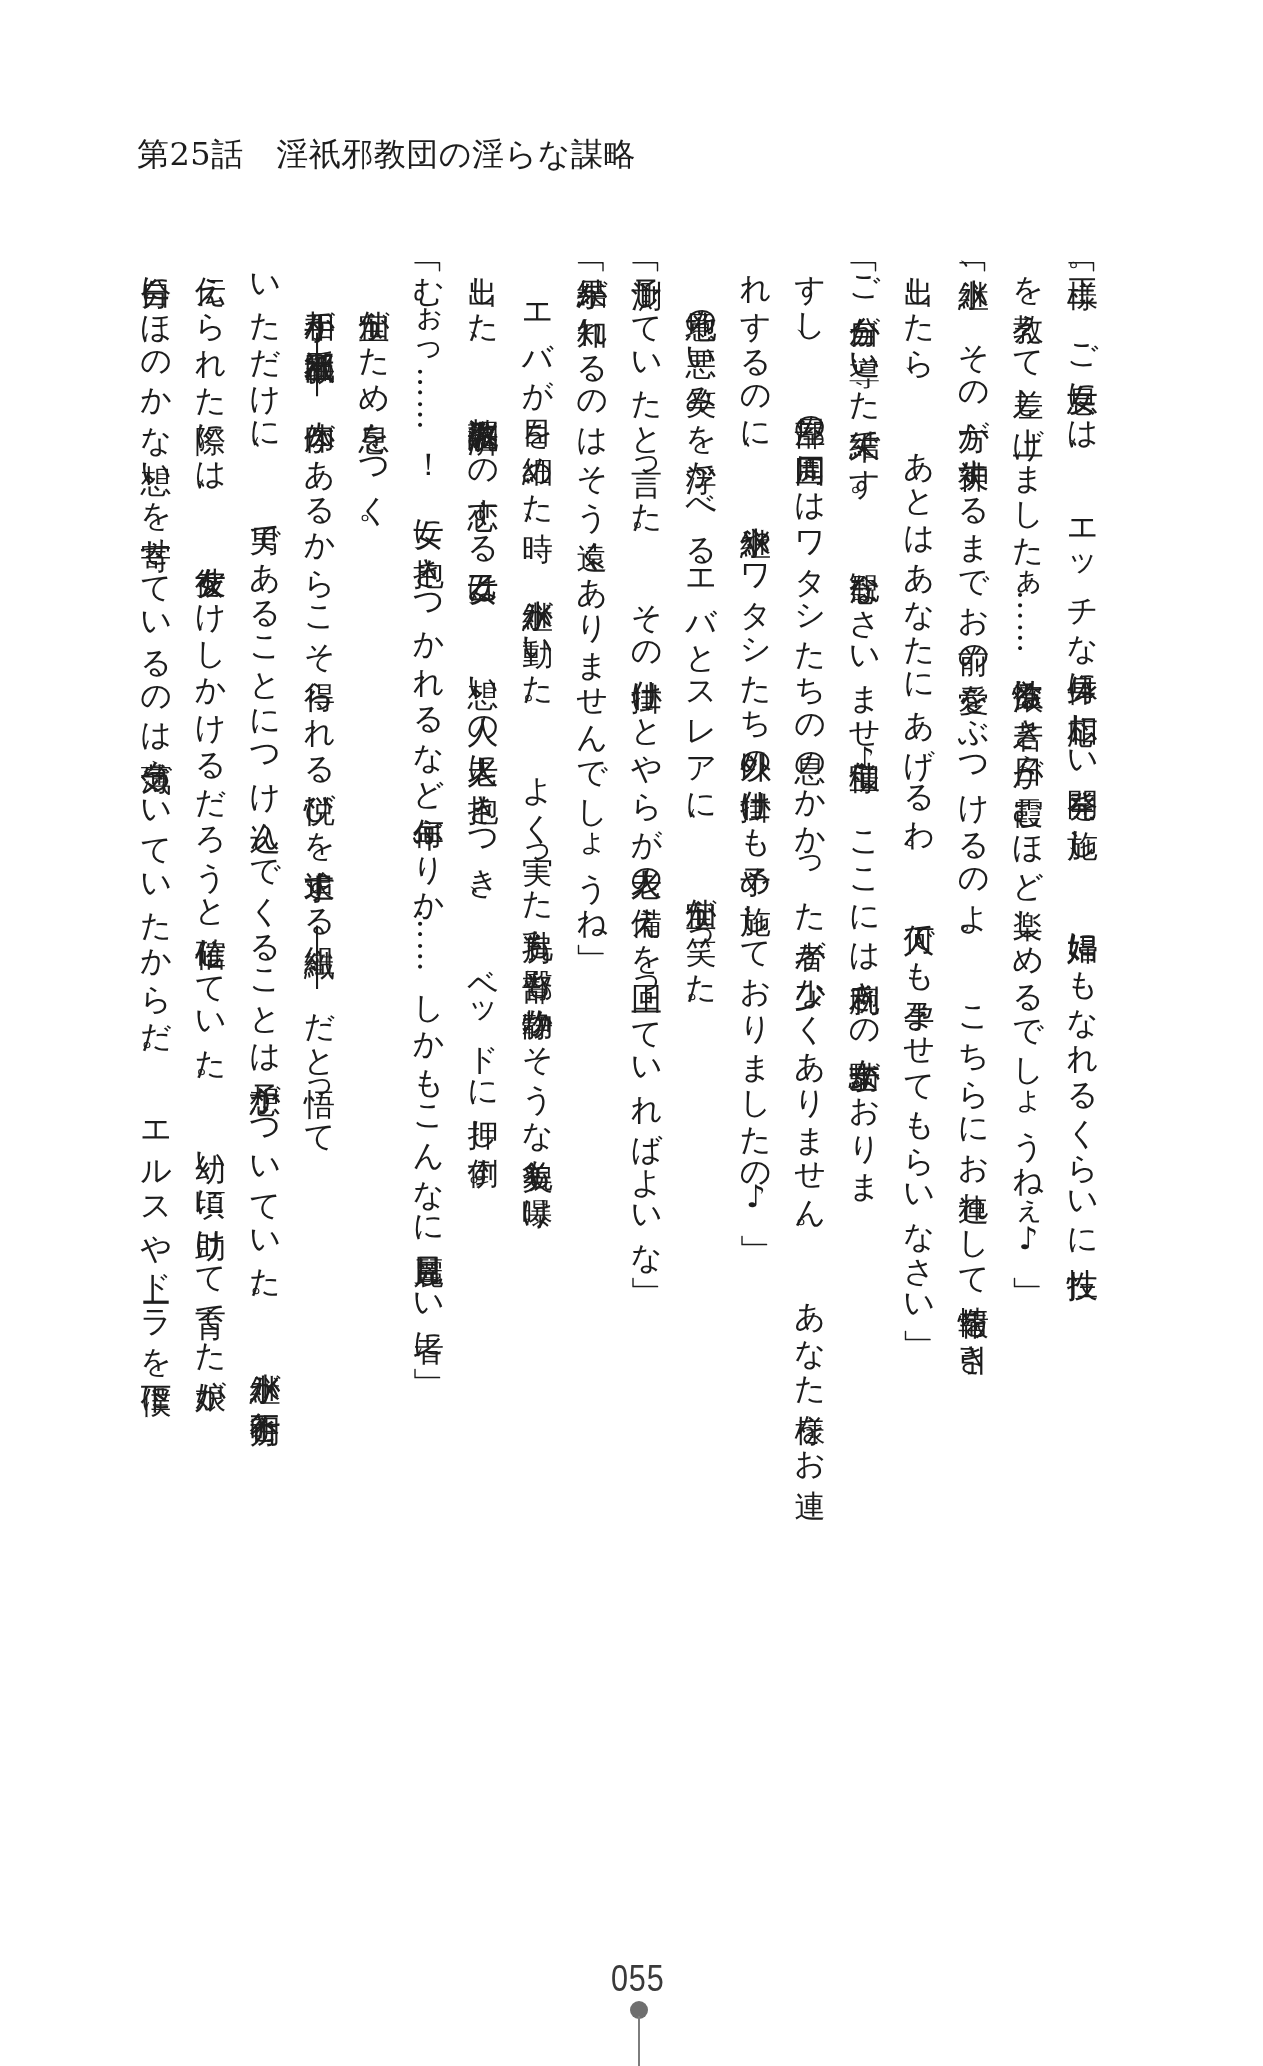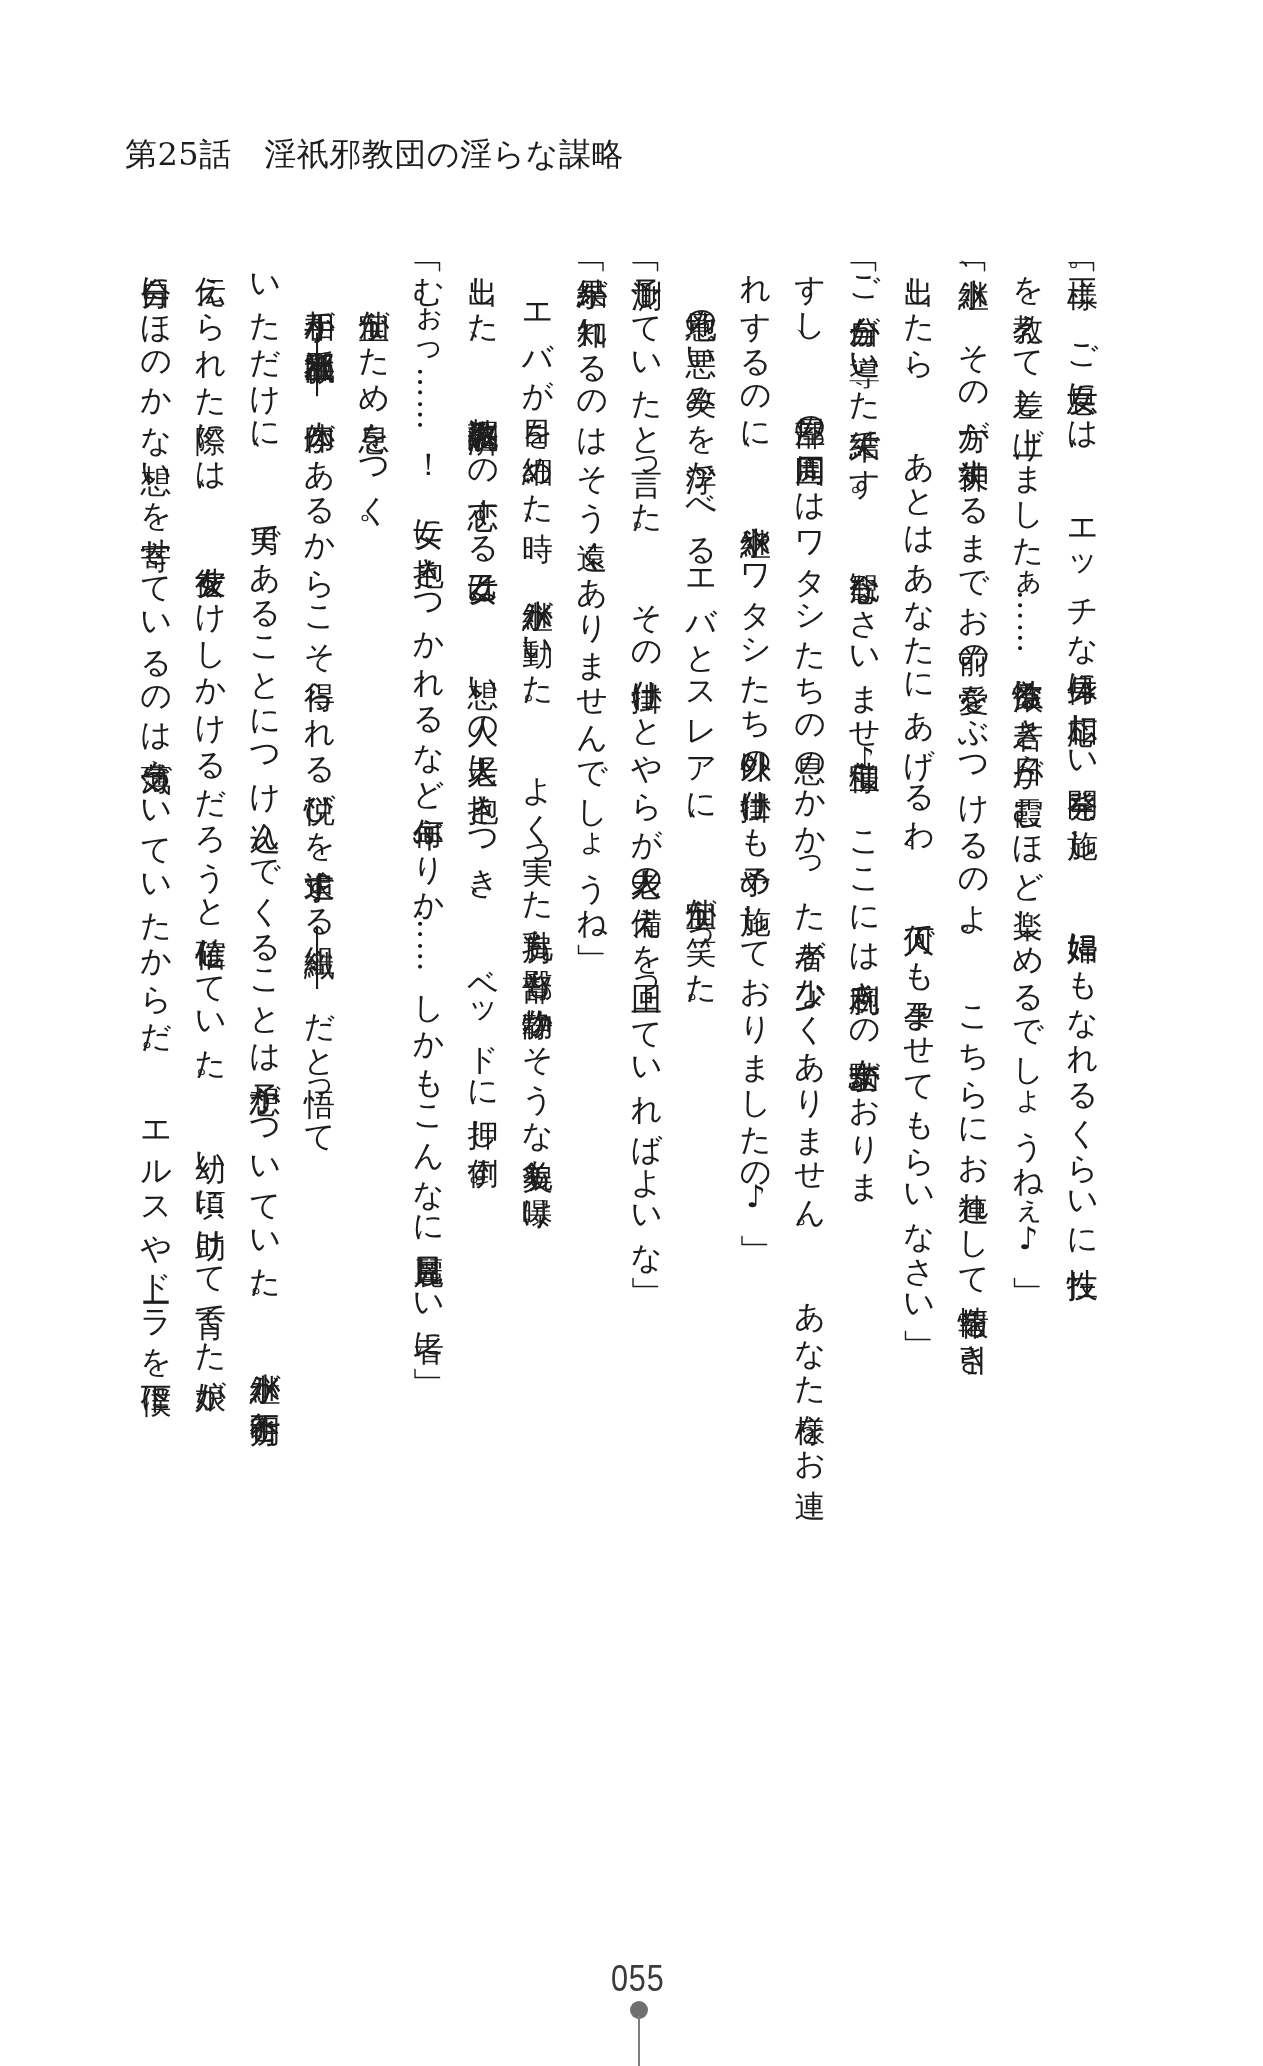--- a/index.html
+++ b/index.html
@@ -16,21 +16,21 @@
     color: #1d1d1d;
   }
   .page {
     position: absolute;
     inset: 0;
     background: #ffffff;
   }
   
   .chapter-heading {
     position: absolute;
-    left: 125px;
+    left: 137px;
     top: 134px;
     font-size: 32px;
     line-height: 40px;
     letter-spacing: 0.5px;
     white-space: pre;
     color: #1d1d1d;
   }
   
   .text-block {
     position: absolute;

